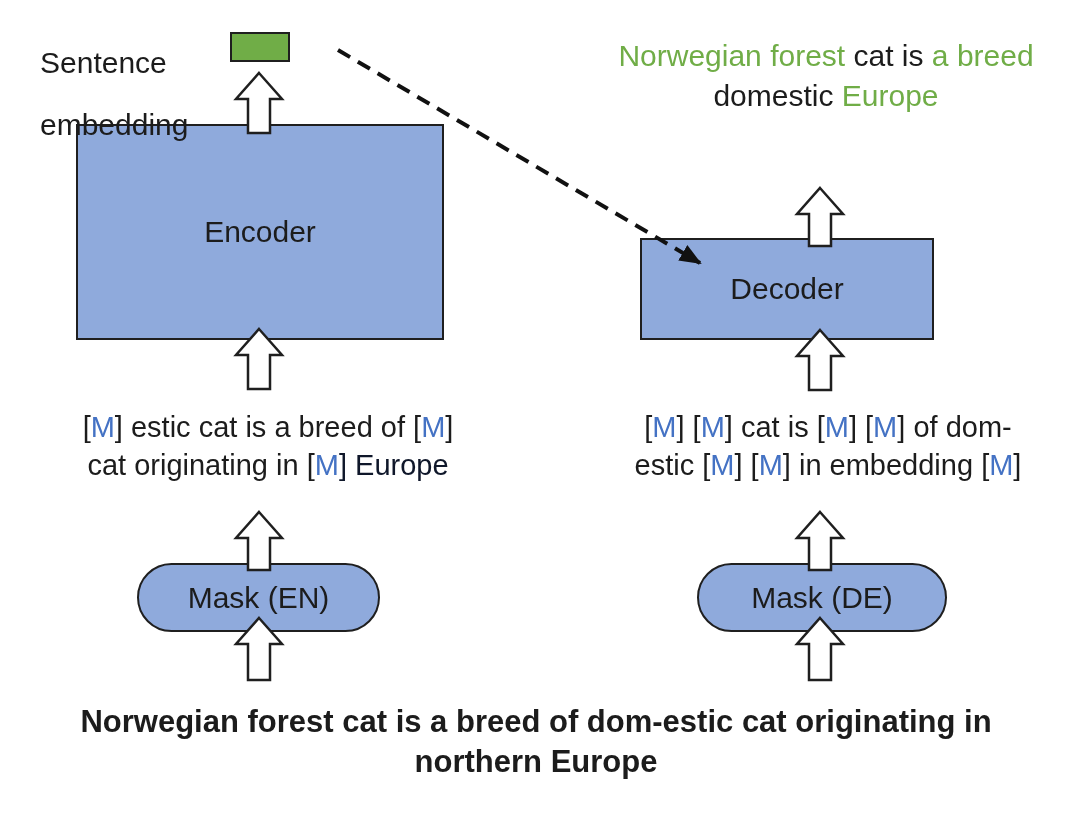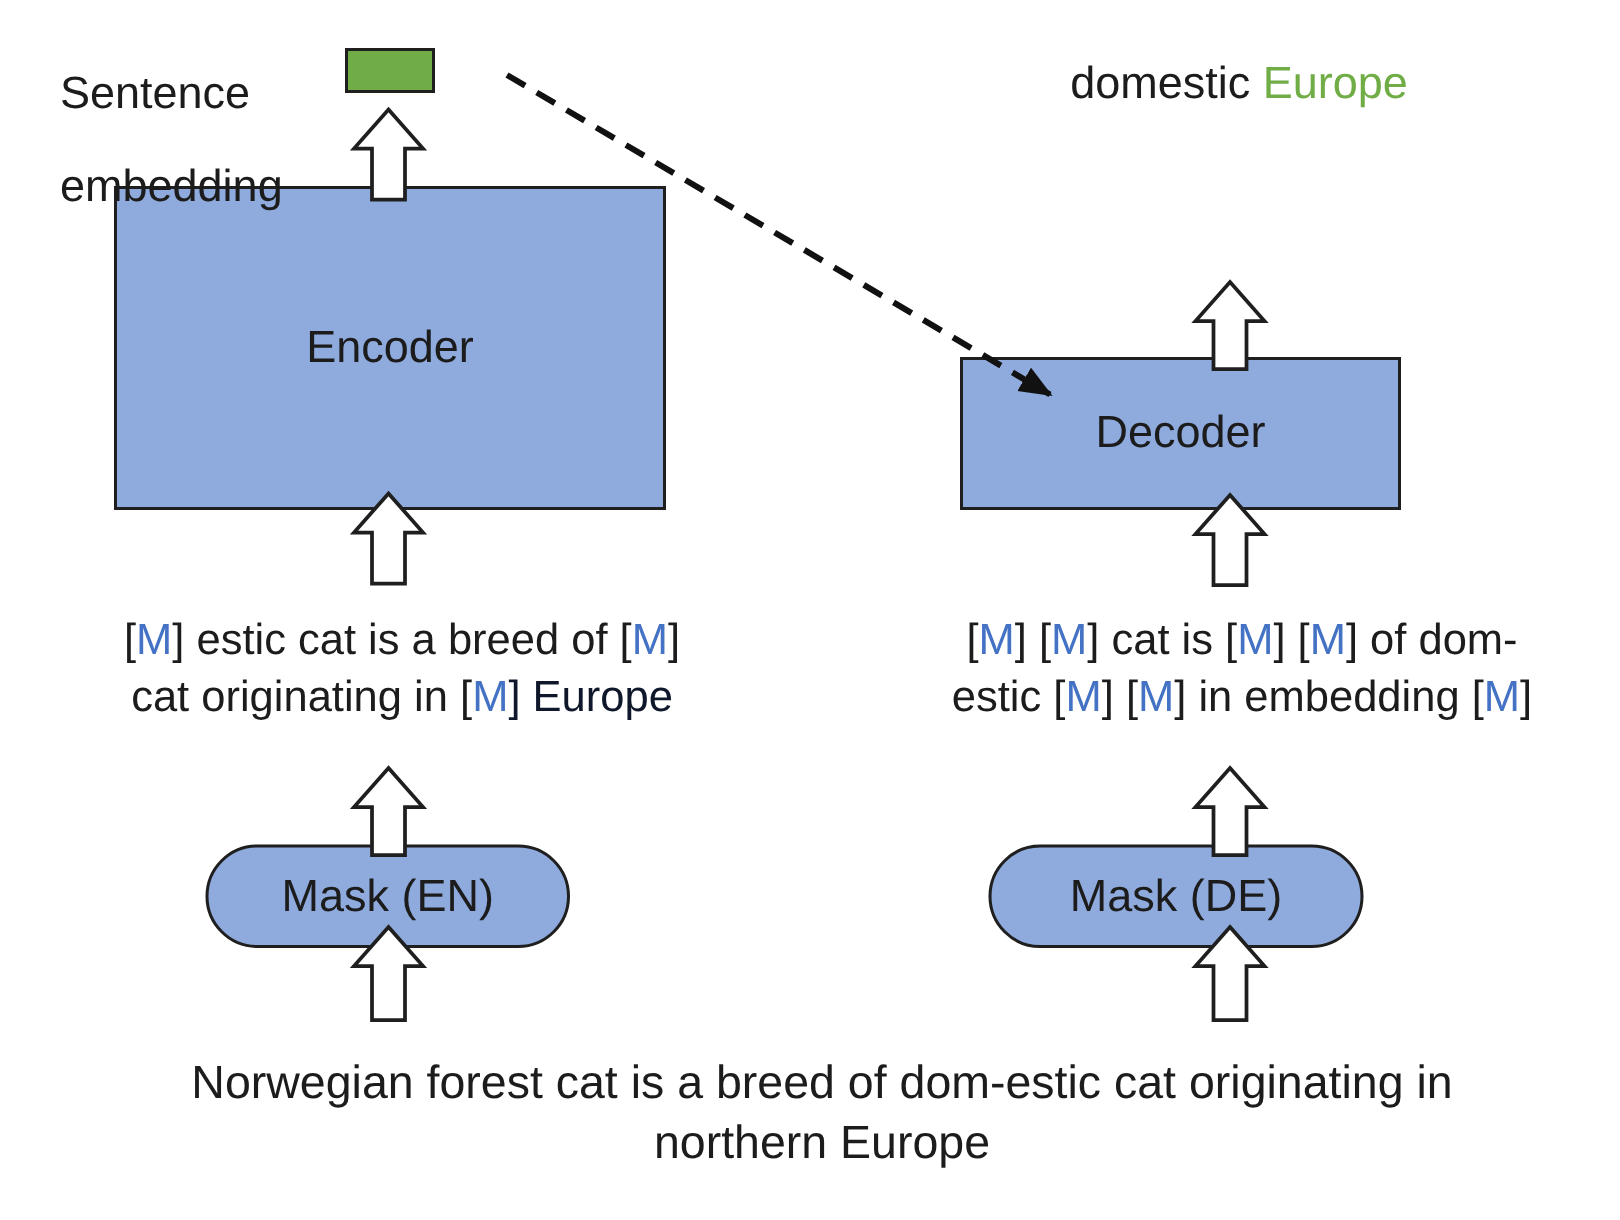--- a/index.html
+++ b/index.html
@@ -74,20 +74,21 @@
 </head>
 <body>
 
 <div class="canvas">
 
   <div class="abs txt" style="left:40px;top:18px;width:178px;line-height:62px;margin-top:14px;">Sentence embedding</div>
 
   <div class="abs vector" style="left:230px;top:32px;width:60px;height:30px;"></div>
 
   <div class="abs txt center" style="left:571px;top:36px;width:510px;">
+      <div class="rt-line"><span style="color: rgb(112, 173, 71);">Norwegian forest </span><span style="color: rgb(28, 28, 28);">cat is </span><span style="color: rgb(112, 173, 71);">a breed</span></div>
       <div class="rt-line"><span style="color: rgb(28, 28, 28);">domestic </span><span style="color: rgb(112, 173, 71);">Europe</span></div>
     </div>
 
   <div class="abs box" style="left:76px;top:124px;width:368px;height:216px;">
     <span>Encoder</span>
   </div>
 
   <div class="abs box" style="left:640px;top:238px;width:294px;height:102px;">
     <span>Decoder</span>
   </div>
@@ -99,25 +100,25 @@
 
   <div class="abs txt center" style="left:578px;top:408px;width:500px;font-size:29px;line-height:38px;">
       <div class="rt-line"><span style="color: rgb(28, 28, 28);">[</span><span style="color: rgb(68, 114, 196);">M</span><span style="color: rgb(28, 28, 28);">] [</span><span style="color: rgb(68, 114, 196);">M</span><span style="color: rgb(28, 28, 28);">] cat is [</span><span style="color: rgb(68, 114, 196);">M</span><span style="color: rgb(28, 28, 28);">] [</span><span style="color: rgb(68, 114, 196);">M</span><span style="color: rgb(28, 28, 28);">] of dom-</span></div>
       <div class="rt-line"><span style="color: rgb(28, 28, 28);">estic [</span><span style="color: rgb(68, 114, 196);">M</span><span style="color: rgb(28, 28, 28);">] [</span><span style="color: rgb(68, 114, 196);">M</span><span style="color: rgb(28, 28, 28);">] in embedding [</span><span style="color: rgb(68, 114, 196);">M</span><span style="color: rgb(28, 28, 28);">]</span></div>
     </div>
 
   <div class="abs box pill" style="left:137px;top:563px;width:243px;height:69px;">
     <span>Mask (EN)</span>
   </div>
 
-  <div class="abs box pill" style="left:659px;top:563px;width:250px;height:69px;">
+  <div class="abs box pill" style="left:697px;top:563px;width:250px;height:69px;">
     <span>Mask (DE)</span>
   </div>
 
-  <div class="abs txt center" style="left:48px;top:702px;width:1000px;font-size:31px;">
+  <div class="abs txt center" style="left:36px;top:702px;width:1000px;font-size:31px;font-weight:bold;">
       <div class="rt-line"><span style="color: rgb(28, 28, 28);">Norwegian forest cat is a breed of dom-estic cat originating in</span></div>
       <div class="rt-line"><span style="color: rgb(28, 28, 28);">northern Europe</span></div>
     </div>
 
   <svg id="overlay" viewBox="0 0 1080 813">
     <defs>
       <marker id="ah" markerUnits="userSpaceOnUse" markerWidth="24" markerHeight="20" refX="20" refY="9" orient="auto">
         <path d="M0,0 L22,9 L0,18 Z" fill="#111111"></path>
       </marker>
     </defs>

